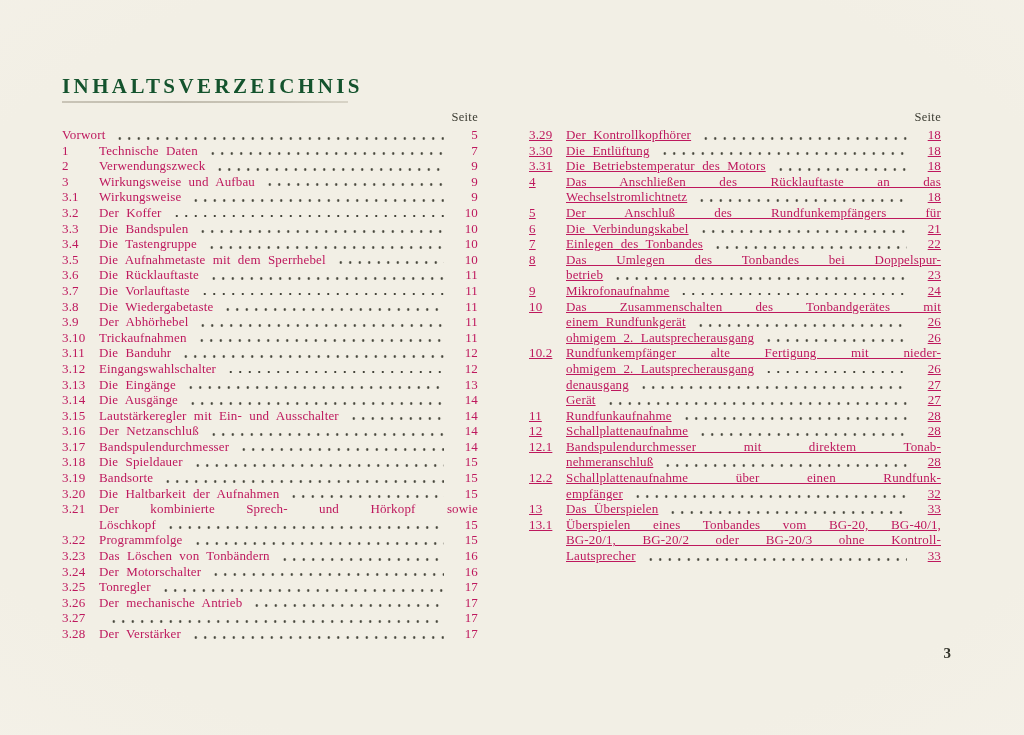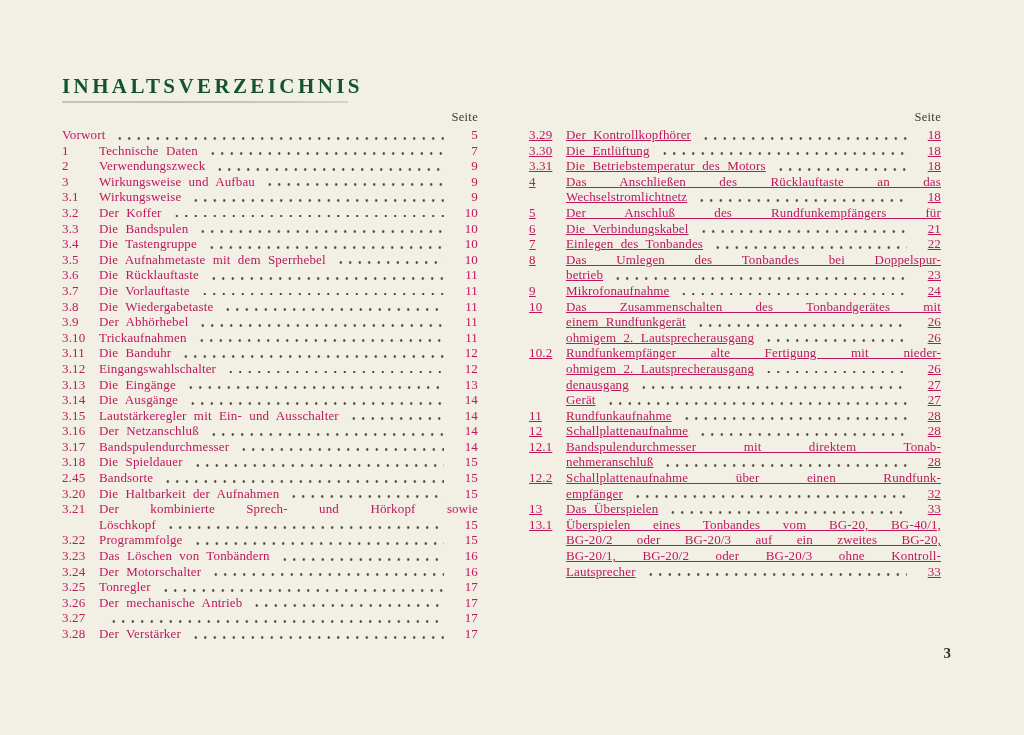--- a/index.html
+++ b/index.html
@@ -188,21 +188,21 @@
       <span class="leader"></span>
       <span class="pg">14</span>
     </div>
     <div class="row">
       <span class="num">3.18</span>
       <span class="txt">Die Spieldauer</span>
       <span class="leader"></span>
       <span class="pg">15</span>
     </div>
     <div class="row">
-      <span class="num">2.45</span>
+      <span class="num">3.19</span>
       <span class="txt">Bandsorte</span>
       <span class="leader"></span>
       <span class="pg">15</span>
     </div>
     <div class="row">
       <span class="num">3.20</span>
       <span class="txt">Die Haltbarkeit der Aufnahmen</span>
       <span class="leader"></span>
       <span class="pg">15</span>
     </div>
@@ -394,24 +394,20 @@
       <span class="txt">Das Überspielen</span>
       <span class="leader"></span>
       <span class="pg">33</span>
     </div>
     <div class="row">
       <span class="num">13.1</span>
       <span class="txt just">Überspielen eines Tonbandes vom BG-20, BG-40/1,</span>
     </div>
     <div class="row">
       <span class="num"></span>
-      <span class="txt just">BG-20/2 oder BG-20/3 auf ein zweites BG-20,</span>
-    </div>
-    <div class="row">
-      <span class="num"></span>
       <span class="txt just">BG-20/1, BG-20/2 oder BG-20/3 ohne Kontroll-</span>
     </div>
     <div class="row">
       <span class="num"></span>
       <span class="txt">Lautsprecher</span>
       <span class="leader"></span>
       <span class="pg">33</span>
     </div>
   </div>
 

